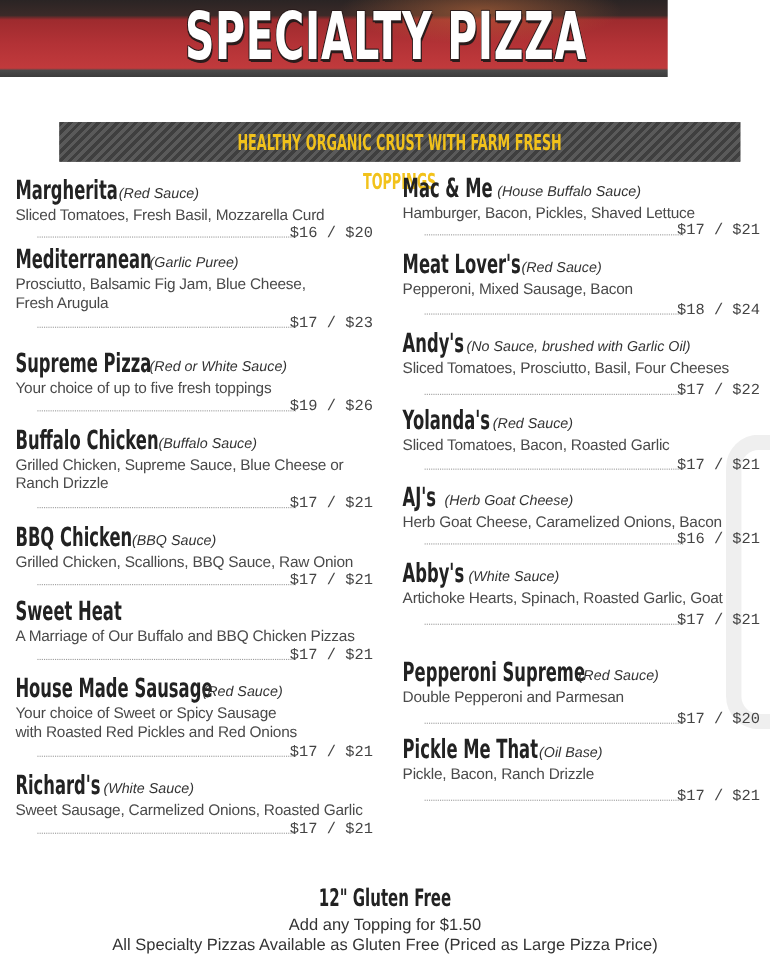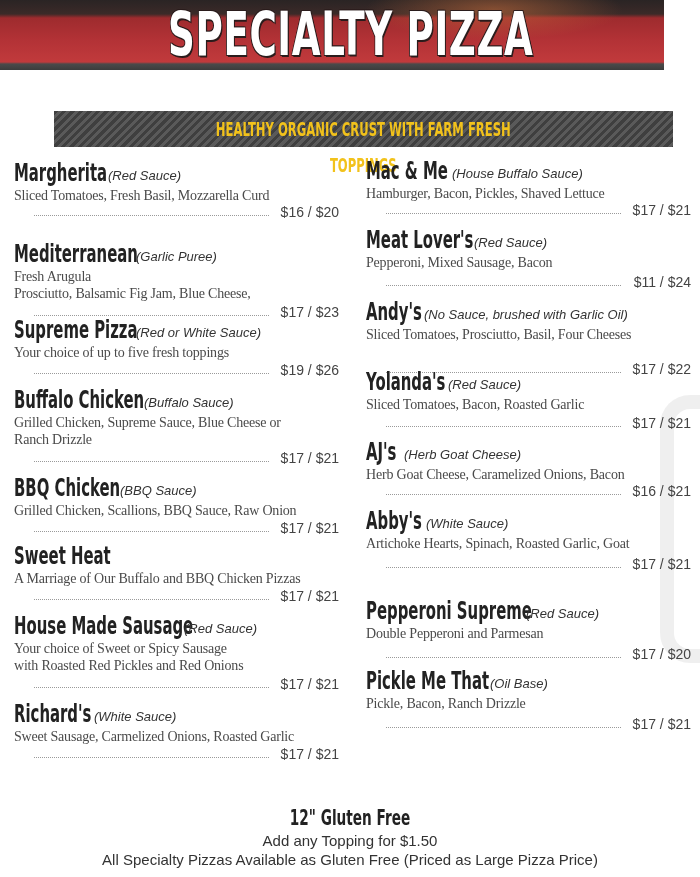--- a/index.html
+++ b/index.html
@@ -3,21 +3,21 @@
   <meta charset="utf-8">
   <style>
     html, body { margin: 0; padding: 0; }
     body {
       width: 700px; height: 877px; overflow: hidden; position: relative;
       background: #ffffff;
       font-family: "Liberation Sans", sans-serif;
       color: #3a3a3a;
     }
     .header {
-      position: absolute; left: 0; top: 0; width: 664px; height: 70px;
+      position: absolute; left: 0; top: 0; width: 607px; height: 70px;
       background: linear-gradient(180deg, #2a2424 0px, #3b2a28 14px, #9e2b2e 18px, #b33236 40px, #c13a3c 62px, #4a4a4a 64px, #3c3c3c 70px);
       overflow: hidden;
     }
     .header .glow {
       position: absolute; right: 40px; top: -20px; width: 260px; height: 60px;
       background: radial-gradient(ellipse at center, rgba(200,110,60,0.55) 0%, rgba(200,110,60,0) 70%);
     }
     .title {
       position: absolute; left: 0; top: -4px; width: 700px; text-align: center;
       font-family: "DejaVu Sans", sans-serif; font-weight: bold;
@@ -48,26 +48,26 @@
       font-family: "DejaVu Sans", sans-serif; font-weight: bold;
       font-size: 24px; line-height: 27px; color: #222;
       transform: scaleX(0.62); transform-origin: 0 0;
     }
     .sauce {
       position: absolute; top: 8px;
       font-family: "Liberation Sans", sans-serif; font-style: italic;
       font-size: 13px; line-height: 16px; color: #333;
     }
     .desc {
-      font-family: Liberation Serif, serif;
+      font-family: Liberation Sans, sans-serif;
       font-size: 14px; line-height: 17px; color: #4a4a4a;
       letter-spacing: -0.2px;
     }
     .price-line {
-      position: relative; height: 17px; margin-left: 20px; width: 305px;
+      position: relative; height: 17px; margin-left: 20px; width: 305px; font-family: Liberation Mono, monospace;
     }
     .dots {
       position: absolute; left: 0; right: 70px; top: 11px;
       border-bottom: 1px dotted #9a9a9a;
     }
     .price {
       position: absolute; right: 0; top: 0;
       font-size: 14px; line-height: 17px; color: #444;
     }
     .watermark {
@@ -104,24 +104,24 @@
 
   <div class="item" style="top:0px">
     <div class="name-line"><span class="name">Margherita</span><span class="sauce" style="left:94px">(Red Sauce)</span></div>
     <div class="desc">Sliced Tomatoes, Fresh Basil, Mozzarella Curd</div>
     <div class="price-line">
         <span class="dots"></span>
         <span class="price">$16 / $20</span>
       </div>
   </div>
 
-  <div class="item" style="top:81px">
+  <div class="item" style="top:63px">
     <div class="name-line"><span class="name">Mediterranean</span><span class="sauce" style="left:122px">(Garlic Puree)</span></div>
+    <div class="desc">Prosciutto, Balsamic Fig Jam, Blue Cheese,</div>
     <div class="desc">Fresh Arugula</div>
-    <div class="desc">Prosciutto, Balsamic Fig Jam, Blue Cheese,</div>
     <div class="price-line" style="margin-top:2px">
         <span class="dots"></span>
         <span class="price">$17 / $23</span>
       </div>
   </div>
 
   <div class="item" style="top:157px">
     <div class="name-line"><span class="name">Supreme Pizza</span><span class="sauce" style="left:122px">(Red or White Sauce)</span></div>
     <div class="desc">Your choice of up to five fresh toppings</div>
     <div class="price-line" style="margin-top:1px">
@@ -187,28 +187,28 @@
         <span class="dots"></span>
         <span class="price">$17 / $21</span>
       </div>
   </div>
 
   <div class="item" style="top:69px">
     <div class="name-line"><span class="name">Meat Lover's</span><span class="sauce" style="left:108px">(Red Sauce)</span></div>
     <div class="desc">Pepperoni, Mixed Sausage, Bacon</div>
     <div class="price-line" style="margin-top:3px">
         <span class="dots"></span>
-        <span class="price">$11 / $24</span>
+        <span class="price">$18 / $24</span>
       </div>
   </div>
 
   <div class="item" style="top:141px">
     <div class="name-line"><span class="name">Andy's</span><span class="sauce" style="left:58px">(No Sauce, brushed with Garlic Oil)</span></div>
     <div class="desc">Sliced Tomatoes, Prosciutto, Basil, Four Cheeses</div>
-    <div class="price-line" style="margin-top:18px">
+    <div class="price-line" style="margin-top:4px">
         <span class="dots"></span>
         <span class="price">$17 / $22</span>
       </div>
   </div>
 
   <div class="item" style="top:211px">
     <div class="name-line"><span class="name">Yolanda's</span><span class="sauce" style="left:82px">(Red Sauce)</span></div>
     <div class="desc">Sliced Tomatoes, Bacon, Roasted Garlic</div>
     <div class="price-line" style="margin-top:2px">
         <span class="dots"></span>

